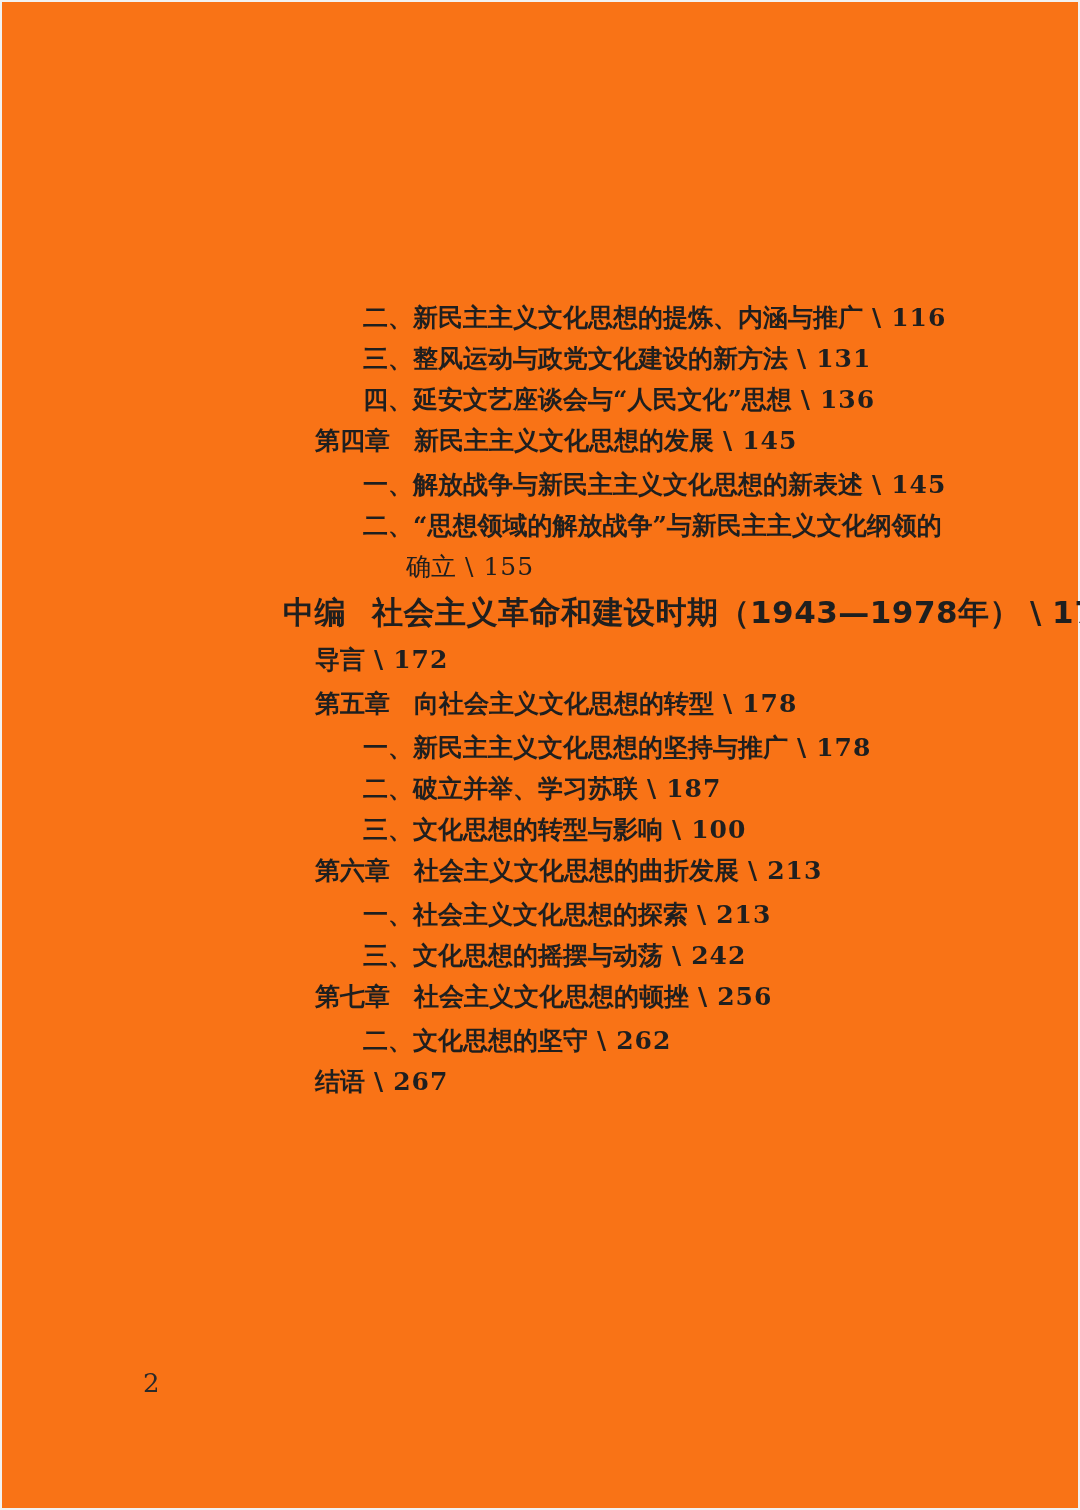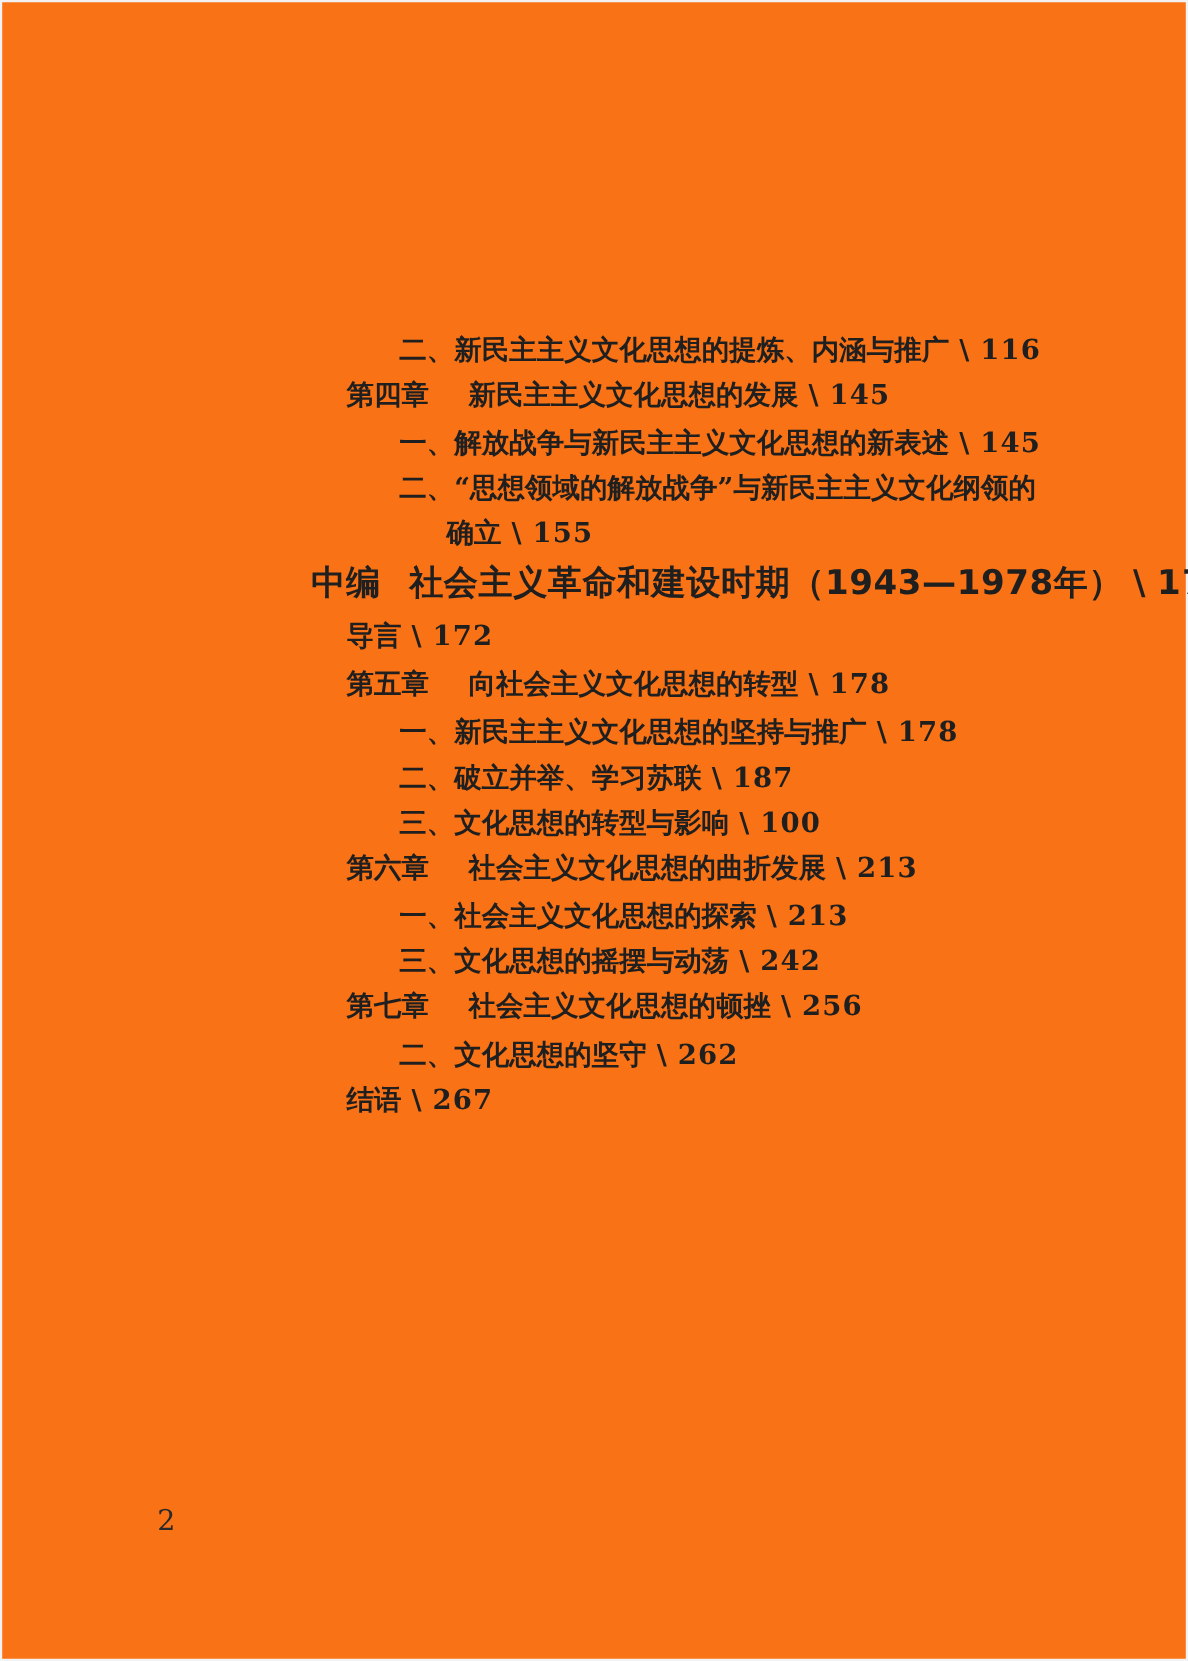--- a/index.html
+++ b/index.html
@@ -33,33 +33,33 @@
     line-height: 28px;
     margin-bottom: 13px;
     font-weight: 600;
   }
   
   .continuation {
     margin-left: 406px;
     font-size: 25px;
     line-height: 28px;
     margin-bottom: 13px;
-    font-weight: 700;
+    font-weight: 400;
   }
   
   .chapter {
     margin-left: 315px;
     font-size: 25px;
     line-height: 28px;
     margin-top: 10px;
     margin-bottom: 16px;
     font-weight: 700;
   }
   .chapter .chap-label {
-    margin-right: 36px;
+    margin-right: 24px;
   }
   
   .part {
     margin-left: 283px;
     font-size: 31px;
     line-height: 36px;
     margin-top: 10px;
     margin-bottom: 16px;
     font-weight: 700;
     font-family: "DejaVu Sans", "Liberation Sans", sans-serif;
@@ -81,20 +81,22 @@
     font-size: 26px;
     color: #2a2a2a;
   }
 </style>
 </head>
 <body>
 
 <div class="page">
   <div class="toc">
       <div class="line item"><span class="entry-text">二、新民主主义文化思想的提炼、内涵与推广</span><span class="sep">\</span><span class="pg">116</span></div>
+      <div class="line item"><span class="entry-text">三、整风运动与政党文化建设的新方法</span><span class="sep">\</span><span class="pg">131</span></div>
+      <div class="line item"><span class="entry-text">四、延安文艺座谈会与“人民文化”思想</span><span class="sep">\</span><span class="pg">136</span></div>
       <div class="line chapter"><span class="chap-label">第四章</span><span class="chap-title">新民主主义文化思想的发展</span><span class="sep">\</span><span class="pg">145</span></div>
       <div class="line item"><span class="entry-text">一、解放战争与新民主主义文化思想的新表述</span><span class="sep">\</span><span class="pg">145</span></div>
       <div class="line item"><span class="entry-text">二、“思想领域的解放战争”与新民主主义文化纲领的</span></div>
       <div class="line continuation"><span class="entry-text">确立</span><span class="sep">\</span><span class="pg">155</span></div>
       <div class="line part"><span class="chap-label">中编</span><span class="chap-title">社会主义革命和建设时期（1943—1978年）</span><span class="sep">\</span><span class="pg">171</span></div>
       <div class="line chapter"><span class="entry-text">导言</span><span class="sep">\</span><span class="pg">172</span></div>
       <div class="line chapter"><span class="chap-label">第五章</span><span class="chap-title">向社会主义文化思想的转型</span><span class="sep">\</span><span class="pg">178</span></div>
       <div class="line item"><span class="entry-text">一、新民主主义文化思想的坚持与推广</span><span class="sep">\</span><span class="pg">178</span></div>
       <div class="line item"><span class="entry-text">二、破立并举、学习苏联</span><span class="sep">\</span><span class="pg">187</span></div>
       <div class="line item"><span class="entry-text">三、文化思想的转型与影响</span><span class="sep">\</span><span class="pg">100</span></div>

